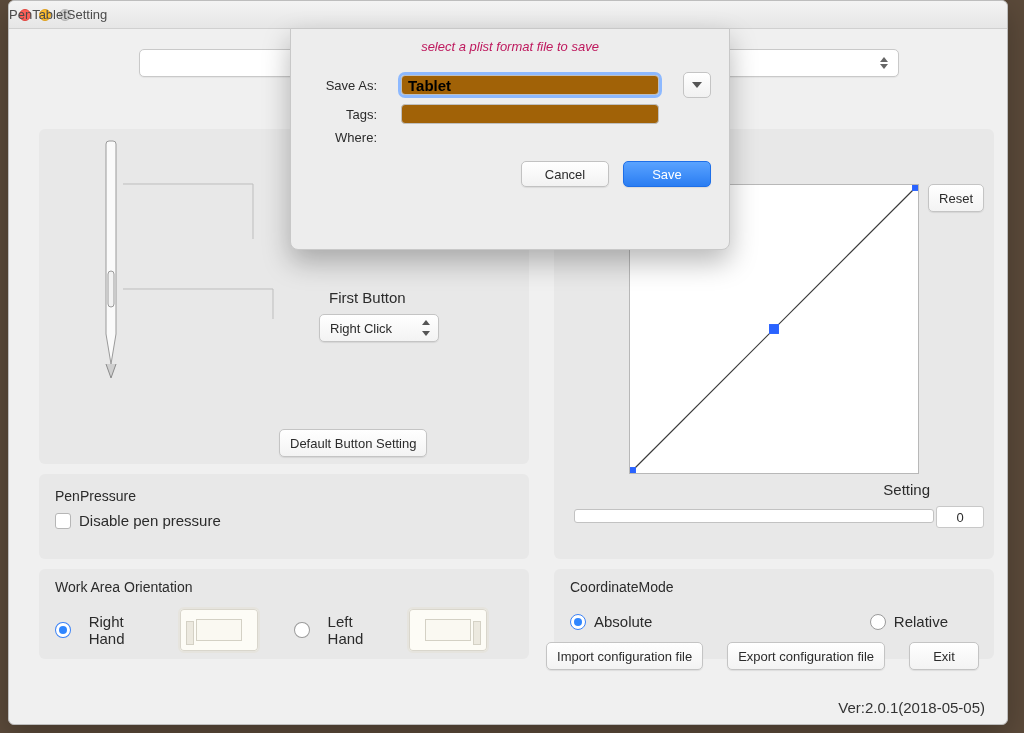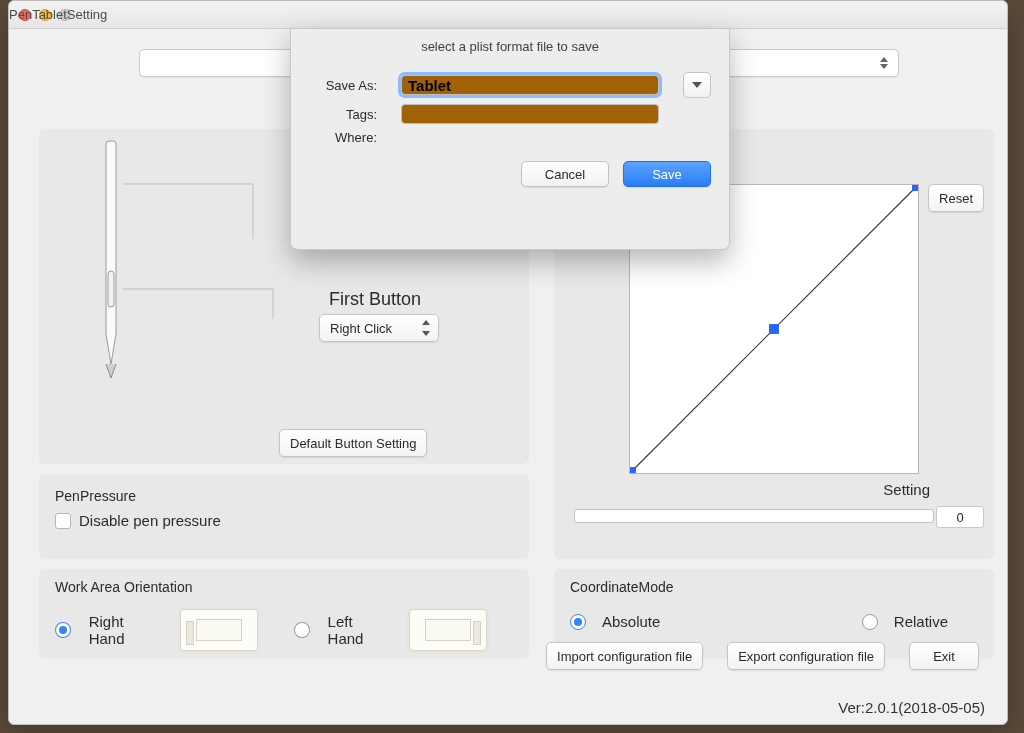--- a/index.html
+++ b/index.html
@@ -81,21 +81,21 @@
   }
   
   .stylus {
     position:absolute; left:60px; top:10px; width:24px; height:240px;
   }
   .stylus svg{ width:100%; height:100%; }
   
   .stylus-lines{ position:absolute; left:84px; top:40px; width:160px; height:200px; pointer-events:none;}
   .stylus-lines svg{ width:100%; height:100%; overflow:visible; }
 
-  .lbl-first-btn{ position:absolute; left:290px; top:160px; font-size:18px; color:#2b2b2b;}
+  .lbl-first-btn{ position:absolute; left:290px; top:160px; font-size:15px; color:#2b2b2b;}
   .dd-first     { position:absolute; left:280px; top:185px; }
 
   .btn, .select {
     background:linear-gradient(#ffffff,#f3f3f3);
     border:1px solid #c4c4c4; border-radius:5px;
     box-shadow:0 1px 1px rgba(0,0,0,.08);
     font-size:13px; color:#2b2b2b;
     padding:4px 10px; height:28px; display:inline-flex; align-items:center;
   }
   .select { position:relative; padding-right:24px; }
@@ -175,42 +175,43 @@
     position:absolute; right:10px; top:377px; width:48px; height:22px;
     background:#fff; border:1px solid #c8c8c8; border-radius:3px;
     display:flex; align-items:center; justify-content:center; font-size:13px;
   }
 
   .panel-coord{
     position:absolute; left:545px; top:540px; width:440px; height:90px;
     background:#e8e8e8; border-radius:6px; padding:10px 16px;
   }
   .panel-coord .h{ font-size:14px; margin-bottom:18px;}
-  .coord-row{ display:flex; align-items:center; gap:8px;}
+  .coord-row{ display:flex; align-items:center; }
   .coord-row .spacer{ flex:1; }
 
   .bottom-row{
     position:absolute; left:0; right:0; bottom:46px; height:36px;
     display:flex; justify-content:flex-end; gap:24px; padding-right:28px;
   }
   .version{
     position:absolute; right:22px; bottom:8px; font-size:15px; color:#333;
   }
 
   
   .sheet{
     position:absolute; left:290px; top:28px; width:440px; height:222px;
     background:#ededed; border:1px solid #c8c8c8;
     border-radius:0 0 8px 8px;
     box-shadow:0 12px 28px rgba(0,0,0,.28);
     z-index:20;
   }
   .sheet .msg{
-    text-align:center; font-size:13px; color:#404040;
+    text-align:center; font-size:13px; color:#be185d;
     padding:10px 0 12px;
+    font-style:italic;
   }
   .sheet .row{
     display:flex; align-items:center; margin:6px 18px; gap:24px;
   }
   .sheet .row label{ width:68px; text-align:right; font-size:13px;}
   .sheet input[type=text]{
     flex:1; height:20px; padding:2px 6px;
     border:1px solid #bfbfbf; border-radius:4px; background:#a16207;
     font-size:15px;
     font-weight:bold;

